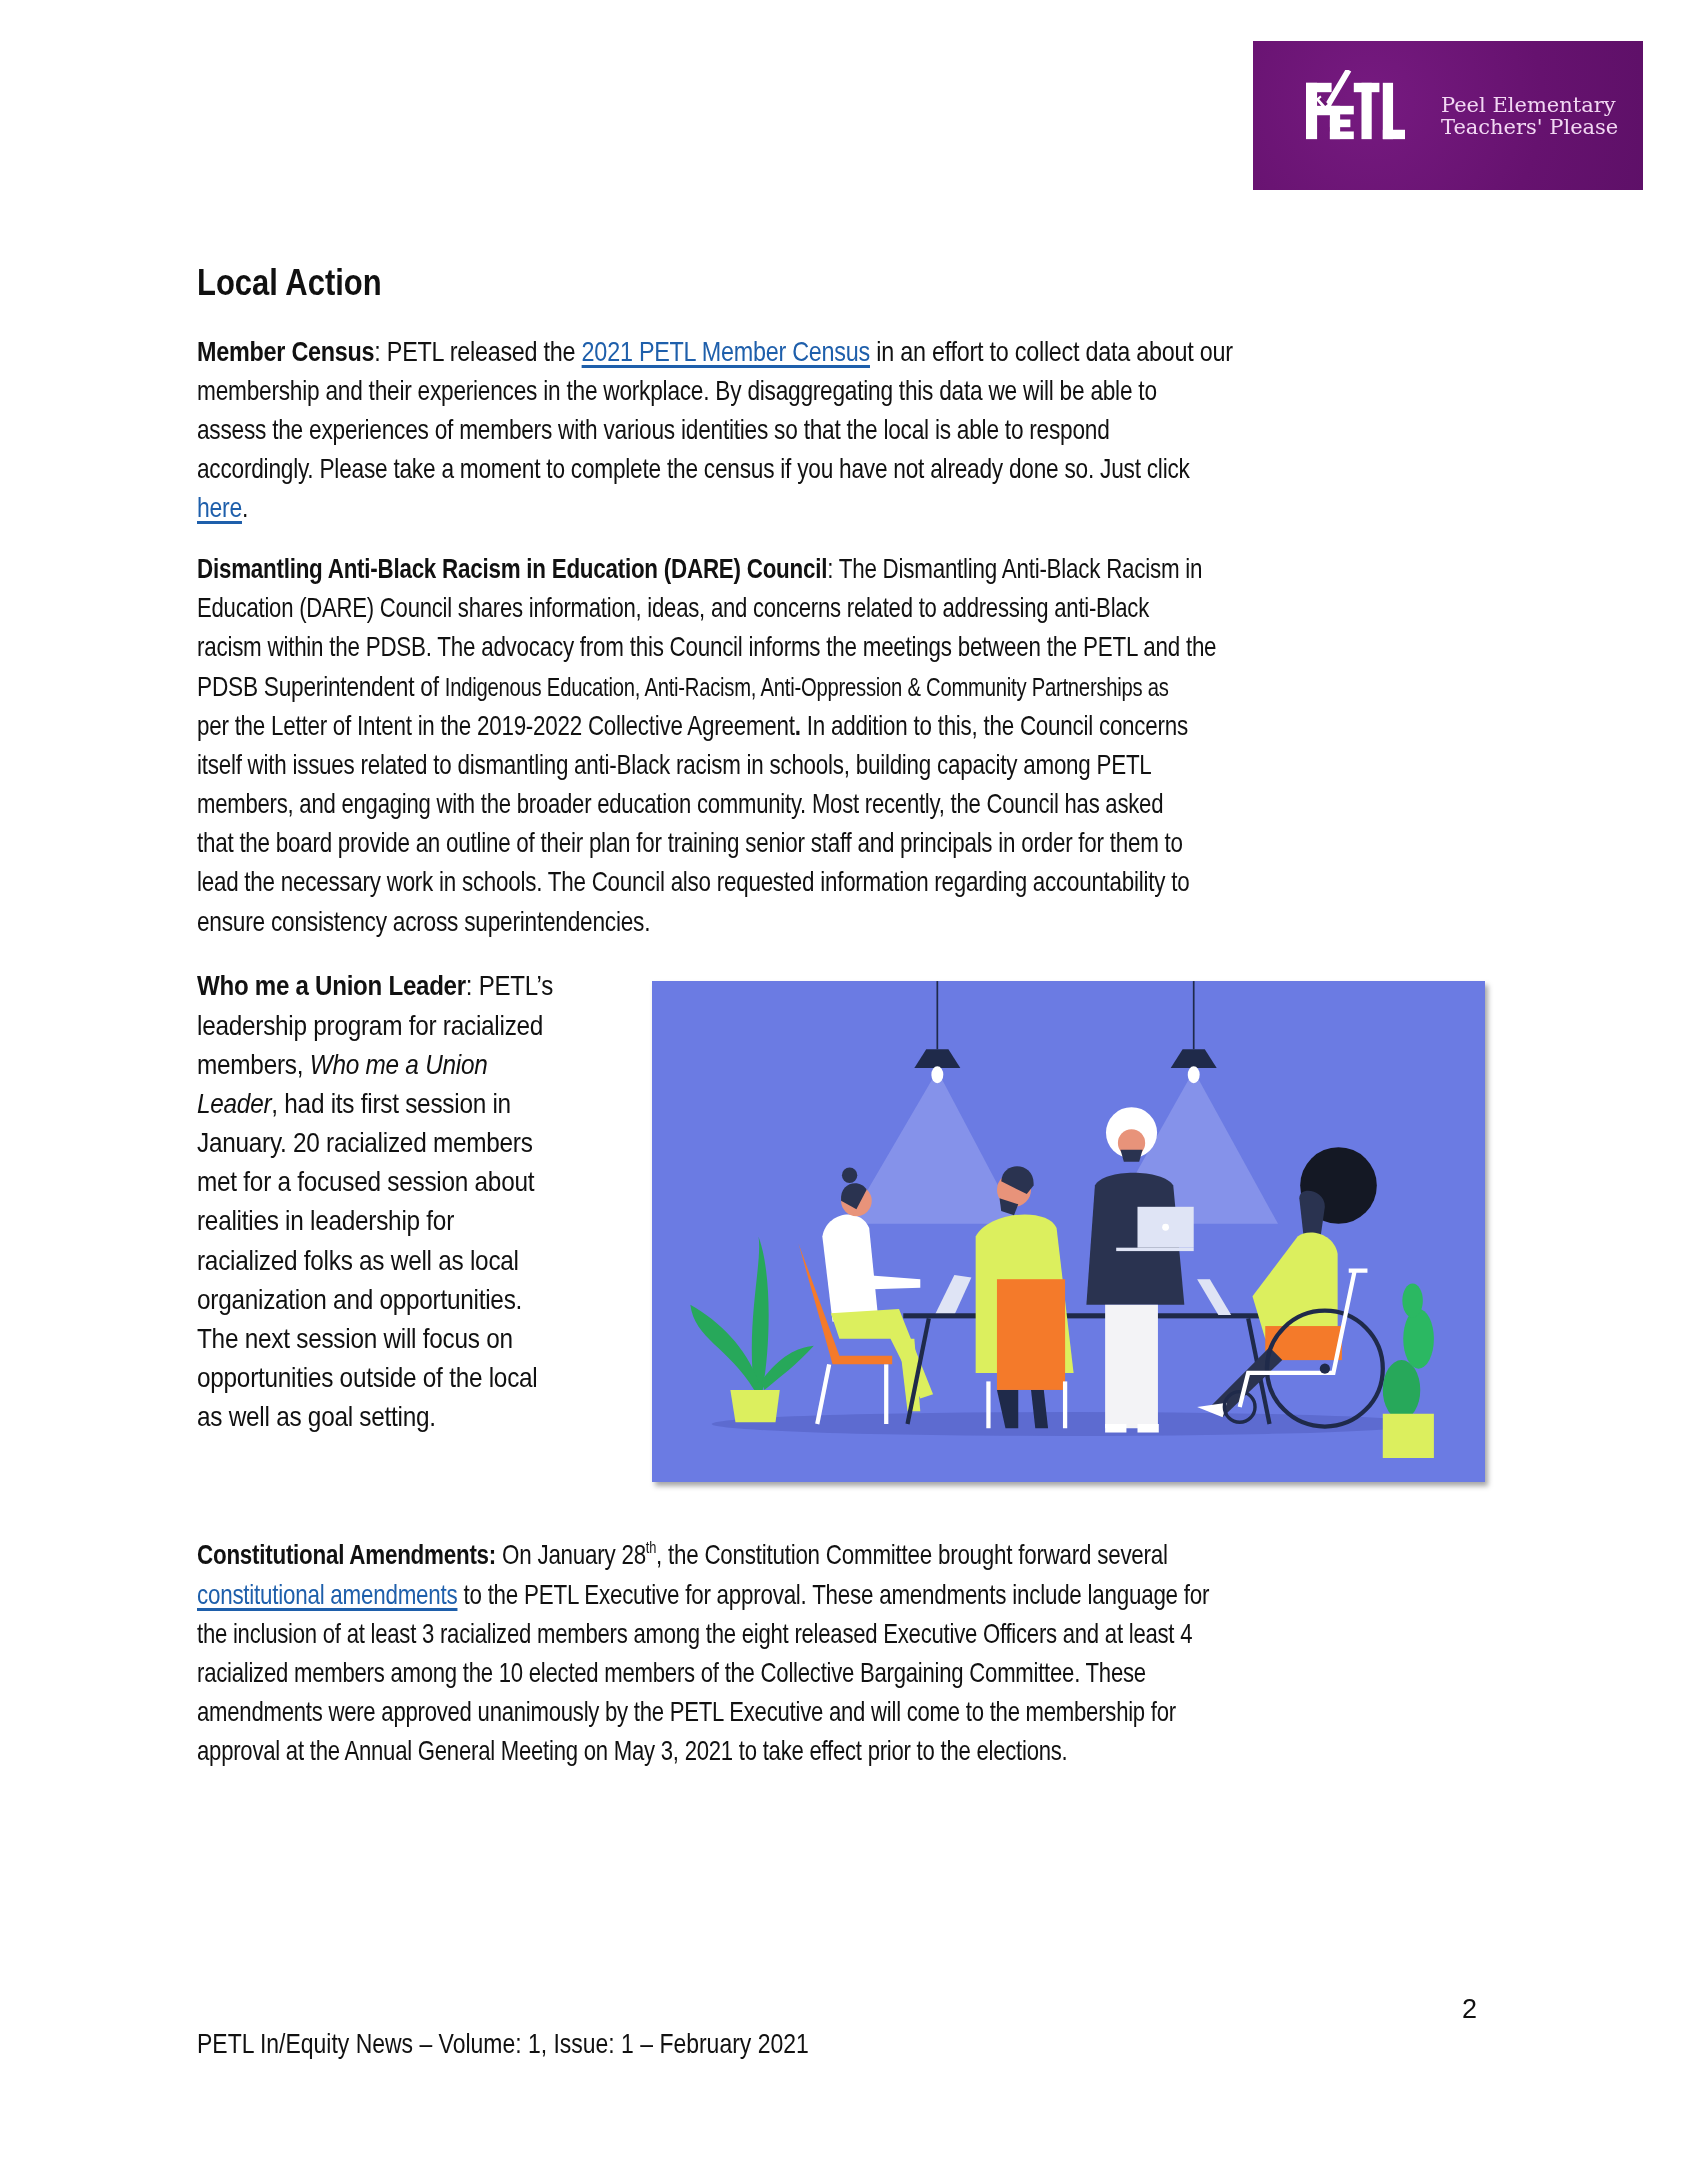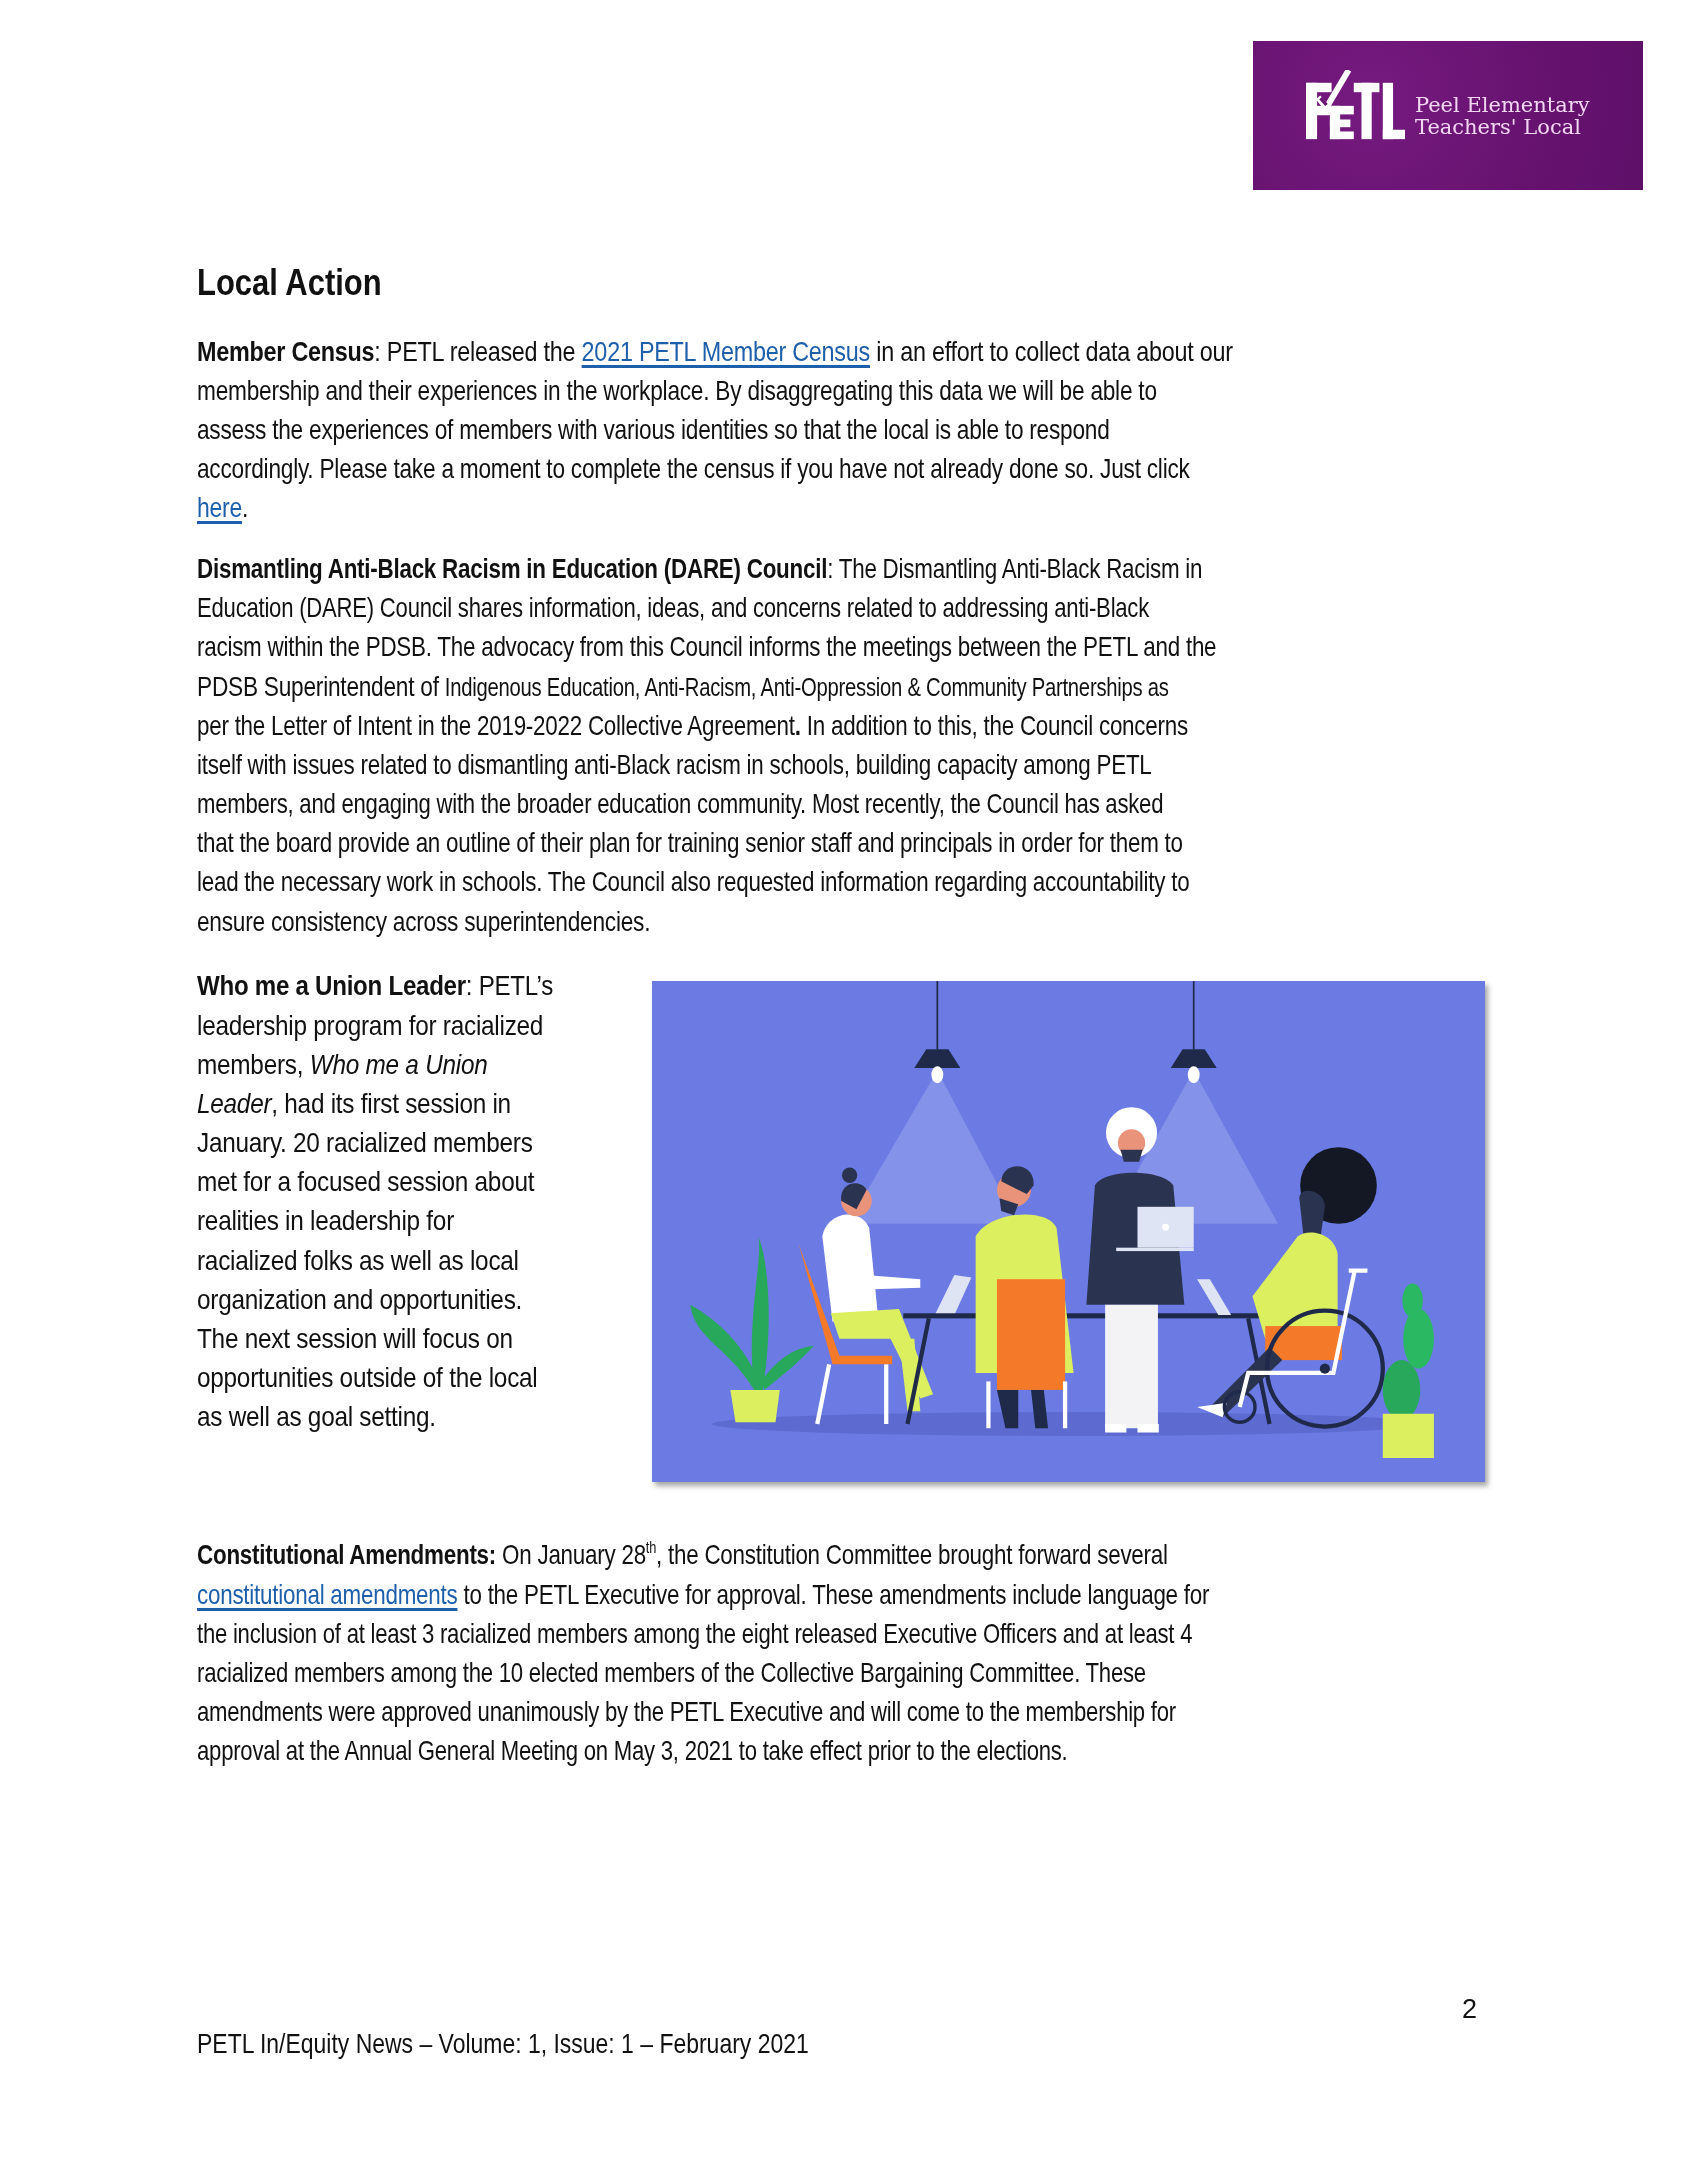--- a/index.html
+++ b/index.html
@@ -5,21 +5,21 @@
   html, body { margin: 0; padding: 0; background: #ffffff; }
   body { width: 1685px; height: 2181px; position: relative; overflow: hidden;
          font-family: "Liberation Sans", sans-serif; color: #111111; }
 
   
   .logo { position: absolute; left: 1253px; top: 41px; width: 390px; height: 149px;
           background: #6a1473; background-image: radial-gradient(circle at 30% 40%, #761a80 0%, #66126f 60%, #5e1068 100%); }
   .logo-mark { position: absolute; left: 53px; top: 29px; width: 99px; height: 70px; }
   .logo-text { position: absolute; left: 162px; top: 53px; color: #f2d7f3;
                font-family: "DejaVu Serif", serif; font-size: 21px; line-height: 22px; }
-  .logo-text div { white-space: nowrap; }
+  .logo-text div { white-space: nowrap; margin-left: 26px; }
 
   
   .ln { position: absolute; left: 197px; white-space: nowrap; font-size: 28px; line-height: 34px;
         transform-origin: 0 0; letter-spacing: -0.3px; }
   .ln b { font-weight: bold; }
   .ln i { font-style: italic; }
   .ln sup { font-size: 16px; line-height: 0; vertical-align: 11px; }
   .link { color: #1e5fab; text-decoration: underline; text-decoration-thickness: 2.6px; text-underline-offset: 4.3px; cursor: pointer; }
   .small { font-size: 25px; }
 
@@ -51,21 +51,21 @@
       <rect x="56" y="15" width="30" height="11"></rect>
       <rect x="65" y="15" width="12" height="66"></rect>
       <rect x="90" y="15" width="12" height="66"></rect>
       <rect x="90" y="70" width="26" height="11"></rect>
     </g>
     <path d="M14 32 L24 44 L50 0" stroke="#ffffff" stroke-width="7" fill="none"></path>
     <path d="M17 33 L24 41" stroke="#6a1473" stroke-width="4" fill="none"></path>
   </svg>
   <div class="logo-text">
     <div>Peel Elementary</div>
-    <div>Teachers' Local</div>
+    <div>Teachers' Please</div>
   </div>
 </div>
 
 <div class="h1">Local Action</div>
 
 <div>
   <div class="ln" style="top:335px;transform:scaleX(0.835)"><b>Member Census</b><span>: </span><span>PETL released the </span><span class="link">2021 PETL Member Census</span><span> in an effort to collect data about our</span></div>
   <div class="ln" style="top:374px;transform:scaleX(0.81)">membership and their experiences in the workplace. By disaggregating this data we will be able to</div>
   <div class="ln" style="top:413px;transform:scaleX(0.81)">assess the experiences of members with various identities so that the local is able to respond</div>
   <div class="ln" style="top:452px;transform:scaleX(0.81)">accordingly. Please take a moment to complete the census if you have not already done so. Just click</div>

